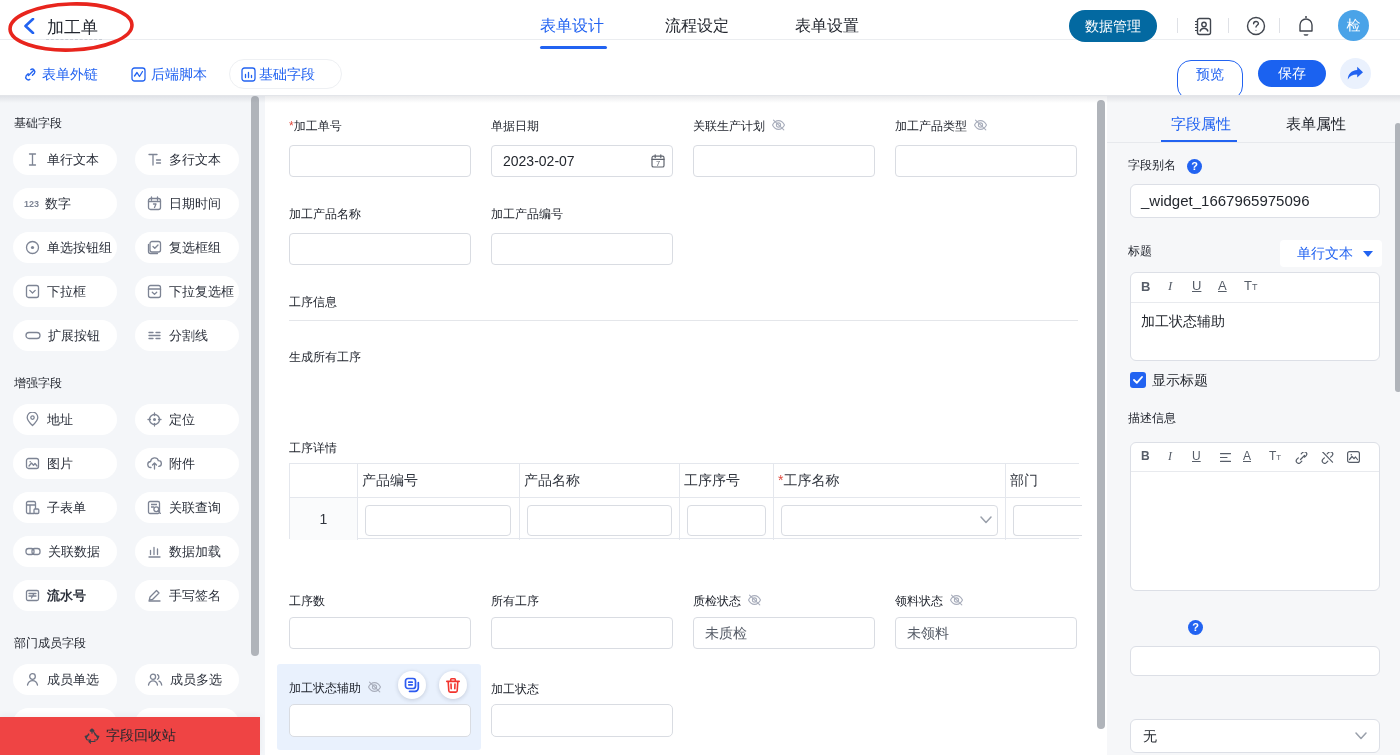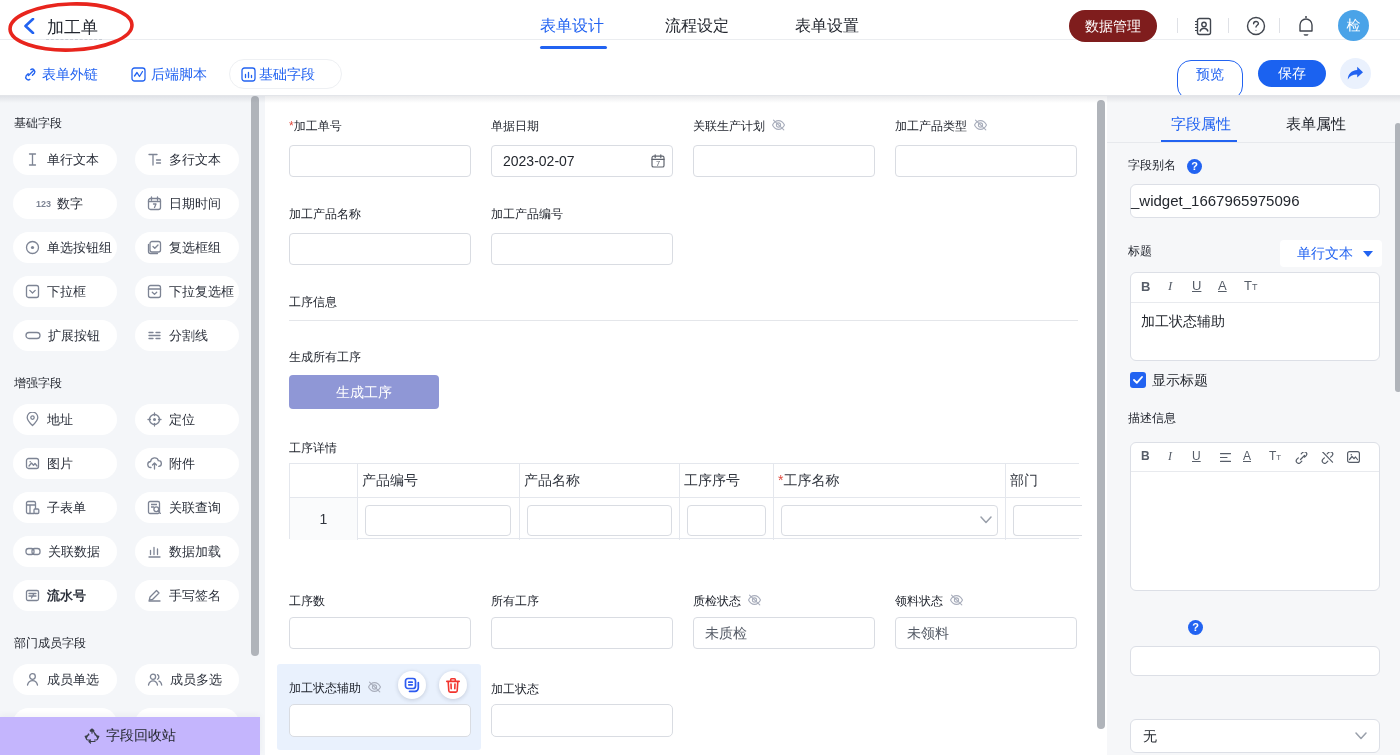--- a/index.html
+++ b/index.html
@@ -22,21 +22,21 @@
       <path d="M10 1 L2.5 8 L10 15" fill="none" stroke="#2263f1" stroke-width="2.6" stroke-linecap="round" stroke-linejoin="round"></path>
     </svg>
   <div class="abs" style="left:47px;top:16px;font-size:17px;color:#23272f;">加工单</div>
   <div class="abs" style="left:46px;top:39px;width:56px;border-bottom:1px dashed #c6cad2;"></div>
 
   <div class="abs" style="left:540px;top:16px;font-size:16px;color:#2263f1;">表单设计</div>
   <div class="abs" style="left:540px;top:46px;width:67px;height:3px;background:#2263f1;border-radius:2px;"></div>
   <div class="abs" style="left:665px;top:16px;font-size:16px;color:#23272f;">流程设定</div>
   <div class="abs" style="left:795px;top:16px;font-size:16px;color:#23272f;">表单设置</div>
 
-  <div class="abs" style="left:1069px;top:10px;width:88px;height:32px;border-radius:16px;background:#7f1d1d;color:#fff;font-size:14px;text-align:center;line-height:32px;">数据管理</div>
+  <div class="abs" style="left:1069px;top:10px;width:88px;height:32px;border-radius:16px;background:#0369a1;color:#fff;font-size:14px;text-align:center;line-height:32px;">数据管理</div>
   <div class="abs" style="left:1177px;top:18px;width:1px;height:15px;background:#dfe1e6;"></div>
   <svg class="abs" style="left:1194px;top:17px;" width="19" height="19" viewBox="0 0 19 19" fill="none" stroke="#41464f" stroke-width="1.4">
     <rect x="3.5" y="1.5" width="13" height="16" rx="2"></rect>
     <circle cx="10" cy="7.5" r="2.2"></circle>
     <path d="M6 14.5c.6-2.2 2.2-3.2 4-3.2s3.4 1 4 3.2"></path>
     <path d="M1 4.5h2.5M1 7.5h2.5M1 10.5h2.5M1 13.5h2.5" stroke-width="1.2"></path>
   </svg>
   <div class="abs" style="left:1228px;top:18px;width:1px;height:15px;background:#dfe1e6;"></div>
   <svg class="abs" style="left:1246px;top:16px;" width="20" height="20" viewBox="0 0 20 20" fill="none" stroke="#41464f" stroke-width="1.4">
     <circle cx="10" cy="10" r="8.5"></circle>
@@ -90,21 +90,21 @@
   <div class="lbl" style="left:14px;top:19px;">基础字段</div>
   <div class="lbl" style="left:14px;top:279px;">增强字段</div>
   <div class="lbl" style="left:14px;top:539px;">部门成员字段</div>
 
   <div class="pill" style="left:13px;top:48px;"><svg width="15" height="15" viewBox="0 0 15 15" fill="none" stroke="#7d8494" stroke-width="1.3" stroke-linecap="round">
         <path d="M4.5 2 h6 M7.5 2 v11 M4.5 13 h6"></path>
       </svg>单行文本</div>
   <div class="pill" style="left:135px;top:48px;"><svg width="15" height="15" viewBox="0 0 15 15" fill="none" stroke="#7d8494" stroke-width="1.3" stroke-linecap="round">
         <path d="M2 2.5 h8 M6 2.5 v10.5 M9.5 8 h4 M9.5 11 h4"></path>
       </svg>多行文本</div>
-  <div class="pill" style="left:13px;top:92px;"><span style="font-size:9px;font-weight:bold;color:#7d8494;margin:0 6px 0 23px;">123</span>数字</div>
+  <div class="pill" style="left:13px;top:92px;"><span style="font-size:9px;font-weight:bold;color:#7d8494;margin:0 6px 0 11px;">123</span>数字</div>
   <div class="pill" style="left:135px;top:92px;"><svg width="15" height="15" viewBox="0 0 15 15" fill="none" stroke="#7d8494" stroke-width="1.3">
         <rect x="1.5" y="2.5" width="12" height="11" rx="2"></rect>
         <path d="M4.5 1 v3 M10.5 1 v3 M1.5 5.5 h12" stroke-linecap="round"></path>
         <path d="M6.5 8 h2.5 l-1.5 3.5" stroke-linecap="round" stroke-linejoin="round"></path>
       </svg>日期时间</div>
   <div class="pill" style="left:13px;top:136px;"><svg width="15" height="15" viewBox="0 0 15 15" fill="none" stroke="#7d8494" stroke-width="1.3">
         <circle cx="7.5" cy="7.5" r="6"></circle>
         <circle cx="7.5" cy="7.5" r="1.6" fill="#7d8494" stroke="none"></circle>
       </svg>单选按钮组</div>
   <div class="pill" style="left:135px;top:136px;"><svg width="15" height="15" viewBox="0 0 15 15" fill="none" stroke="#7d8494" stroke-width="1.3">
@@ -180,21 +180,21 @@
       </svg>成员单选</div>
   <div class="pill" style="left:135px;top:568px;"><svg width="16" height="15" viewBox="0 0 16 15" fill="none" stroke="#7d8494" stroke-width="1.3">
         <circle cx="6" cy="4.8" r="2.6"></circle>
         <path d="M1.5 13 c.6-2.8 2.3-4.1 4.5-4.1 s3.9 1.3 4.5 4.1" stroke-linecap="round"></path>
         <path d="M10.5 2.6 a2.6 2.6 0 0 1 0 4.6 M12 9.2 c1.5.4 2.3 1.6 2.7 3.8" stroke-linecap="round"></path>
       </svg>成员多选</div>
 
   <div class="pill" style="left:13px;top:612px;">&nbsp;</div>
   <div class="pill" style="left:135px;top:612px;">&nbsp;</div>
 
-  <div class="abs" style="left:0;top:621px;width:260px;height:38px;background:#c4b5fd;box-shadow:0 -2px 6px rgba(40,50,70,0.05);display:flex;align-items:center;justify-content:center;font-size:14px;color:#23272e;">
+  <div class="abs" style="left:0;top:621px;width:260px;height:38px;background:#ef4444;box-shadow:0 -2px 6px rgba(40,50,70,0.05);display:flex;align-items:center;justify-content:center;font-size:14px;color:#23272e;">
     <svg width="16" height="16" viewBox="0 0 16 16" fill="none" stroke="#3a3f48" stroke-width="1.2" style="margin-right:6px;">
         <path d="M6.2 2.5 L8 1 9.8 2.5 M8 1.2 V5.2 M2.2 10.5 L1.2 8.3 3.5 7.8 M1.5 8.6 L5 6.8 M13.8 10.5 l1-2.2 -2.3-.5 M14.5 8.6 L11 6.8 M5 13.5 h6 M5 13.5 l1.5 1.5 M5 13.5 l1.5-1.5 M4.5 6 L2.5 9.8 a1.5 1.5 0 0 0 1.3 2.2 h1.7 M11.5 6 l2 3.8 a1.5 1.5 0 0 1-1.3 2.2 h-1.7 M6.5 3.2 h3 l1.5 2.8" stroke-linecap="round" stroke-linejoin="round"></path>
       </svg>
     字段回收站
   </div>
 
   <div class="abs" style="left:251px;top:0px;width:8px;height:560px;background:#b0b4ba;border-radius:4px;"></div>
 </div>
 
 <div id="canvas" class="abs" style="left:265px;top:96px;width:842px;height:659px;background:#fff;overflow:hidden;">
@@ -222,21 +222,20 @@
   <div class="inp" style="left:630px;top:49px;width:182px;height:32px;"></div>
 
   <div class="lbl" style="left:24px;top:110px;">加工产品名称</div>
   <div class="inp" style="left:24px;top:137px;width:182px;height:32px;"></div>
   <div class="lbl" style="left:226px;top:110px;">加工产品编号</div>
   <div class="inp" style="left:226px;top:137px;width:182px;height:32px;"></div>
 
   <div class="lbl" style="left:24px;top:198px;">工序信息</div>
   <div class="abs" style="left:24px;top:224px;width:789px;height:1px;background:#e4e6ea;"></div>
   <div class="lbl" style="left:24px;top:253px;">生成所有工序</div>
-  <div class="abs" style="left:24px;top:279px;width:150px;height:34px;background:#8f97d6;border-radius:4px;color:#fff;font-size:14px;text-align:center;line-height:34px;">生成工序</div>
 
   <div class="lbl" style="left:24px;top:344px;">工序详情</div>
   <div class="abs" style="left:24px;top:367px;width:790px;height:76px;border:1px solid #e4e7ed;border-right:none;">
     <div class="abs" style="left:0;top:33px;width:790px;height:1px;background:#e4e7ed;"></div>
     <div class="abs" style="left:67px;top:0;width:1px;height:76px;background:#e4e7ed;"></div>
     <div class="abs" style="left:229px;top:0;width:1px;height:76px;background:#e4e7ed;"></div>
     <div class="abs" style="left:389px;top:0;width:1px;height:76px;background:#e4e7ed;"></div>
     <div class="abs" style="left:483px;top:0;width:1px;height:76px;background:#e4e7ed;"></div>
     <div class="abs" style="left:715px;top:0;width:1px;height:76px;background:#e4e7ed;"></div>
     <div class="abs" style="left:0;top:34px;width:67px;height:42px;background:#fafbfc;"></div>
@@ -300,21 +299,21 @@
 </div>
 
 <div id="panel" class="abs" style="left:1107px;top:96px;width:293px;height:659px;background:#f6f7f9;overflow:hidden;">
   <div class="abs blue" style="left:64px;top:19px;font-size:15px;">字段属性</div>
   <div class="abs" style="left:179px;top:19px;font-size:15px;color:#23272f;">表单属性</div>
   <div class="abs" style="left:54px;top:44px;width:76px;height:3px;background:#2263f1;"></div>
   <div class="abs" style="left:0;top:46px;width:293px;height:1px;background:#e7e9ed;"></div>
 
   <div class="lbl" style="left:21px;top:61px;">字段别名</div>
   <div class="abs" style="left:80px;top:63px;width:15px;height:15px;border-radius:50%;background:#2263f1;color:#fff;font-size:11px;font-weight:bold;text-align:center;line-height:15px;">?</div>
-  <div class="abs" style="left:23px;top:88px;width:250px;height:34px;background:#fff;border:1px solid #dcdfe6;border-radius:6px;font-size:15px;color:#23272e;line-height:32px;">_widget_1667965975096</div>
+  <div class="abs" style="left:23px;top:88px;width:250px;height:34px;background:#fff;border:1px solid #dcdfe6;border-radius:6px;font-size:15px;color:#23272e;line-height:32px;padding-left:10px;">_widget_1667965975096</div>
 
   <div class="lbl" style="left:21px;top:147px;">标题</div>
   <div class="abs" style="left:173px;top:144px;width:102px;height:27px;background:#fff;border-radius:4px;font-size:14px;color:#2263f1;line-height:27px;padding-left:17px;">单行文本
     <svg style="display:inline-block;vertical-align:1px;margin-left:6px;" width="10" height="6" viewBox="0 0 10 6">
         <path d="M0 0 L5 6 L10 0 Z" fill="#2263f1"></path>
       </svg>
   </div>
   <div class="abs" style="left:23px;top:176px;width:250px;height:89px;background:#fff;border:1px solid #dcdfe6;border-radius:6px;">
     <div class="abs" style="left:0;top:29px;width:248px;height:1px;background:#e8eaee;"></div>
     <div class="abs" style="left:10px;top:6px;font-size:13px;color:#565d68;font-weight:bold;">B</div>

